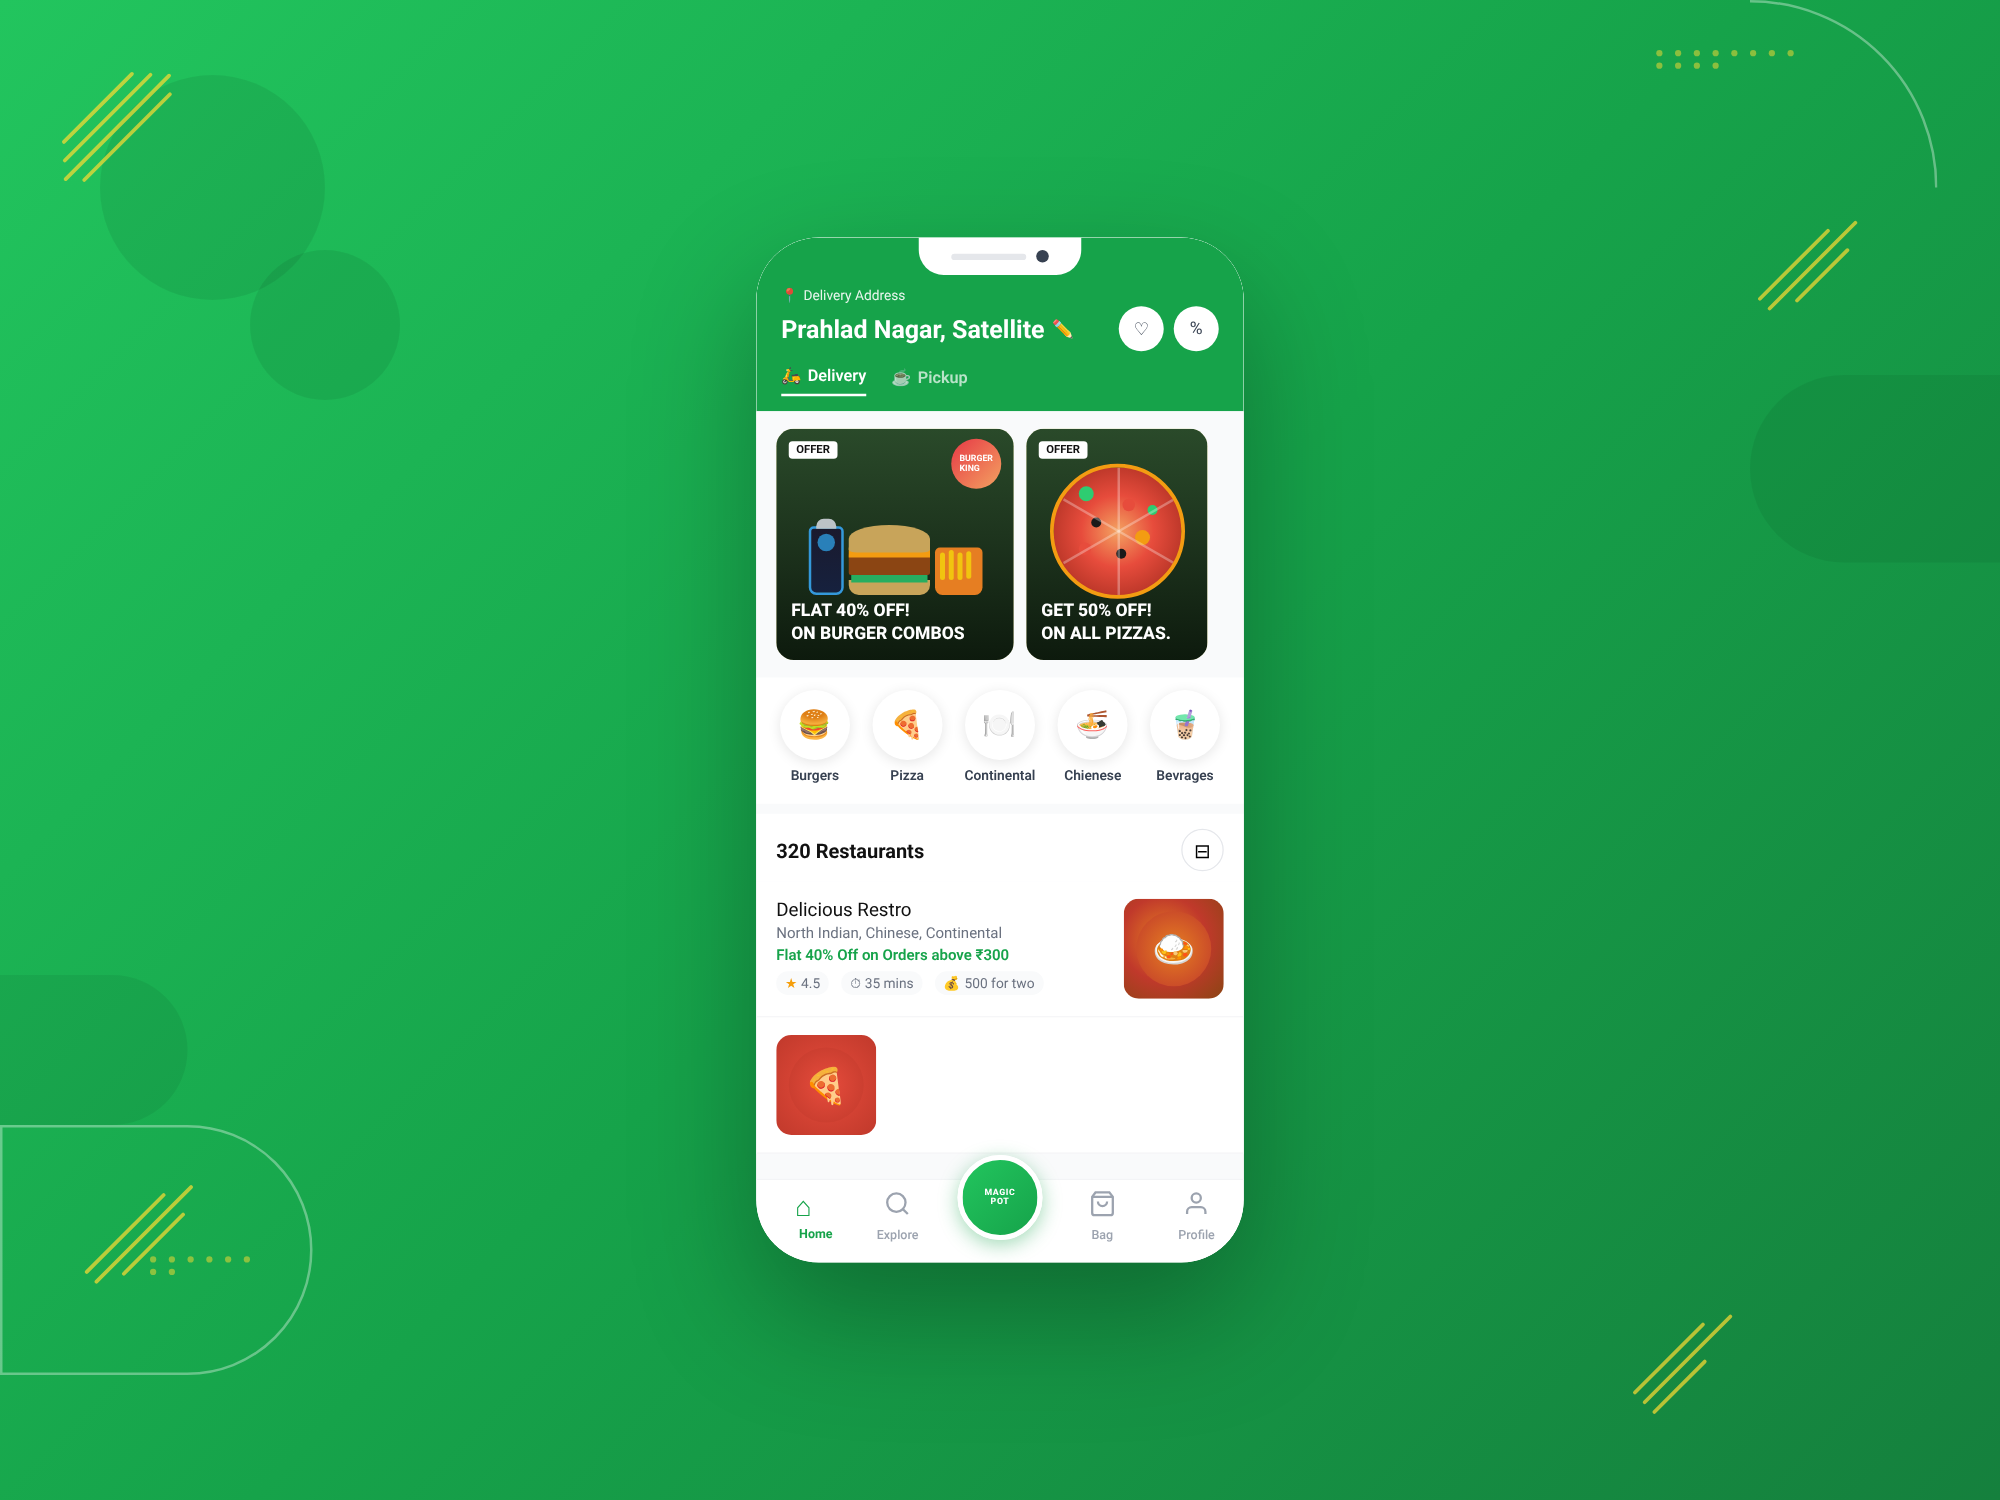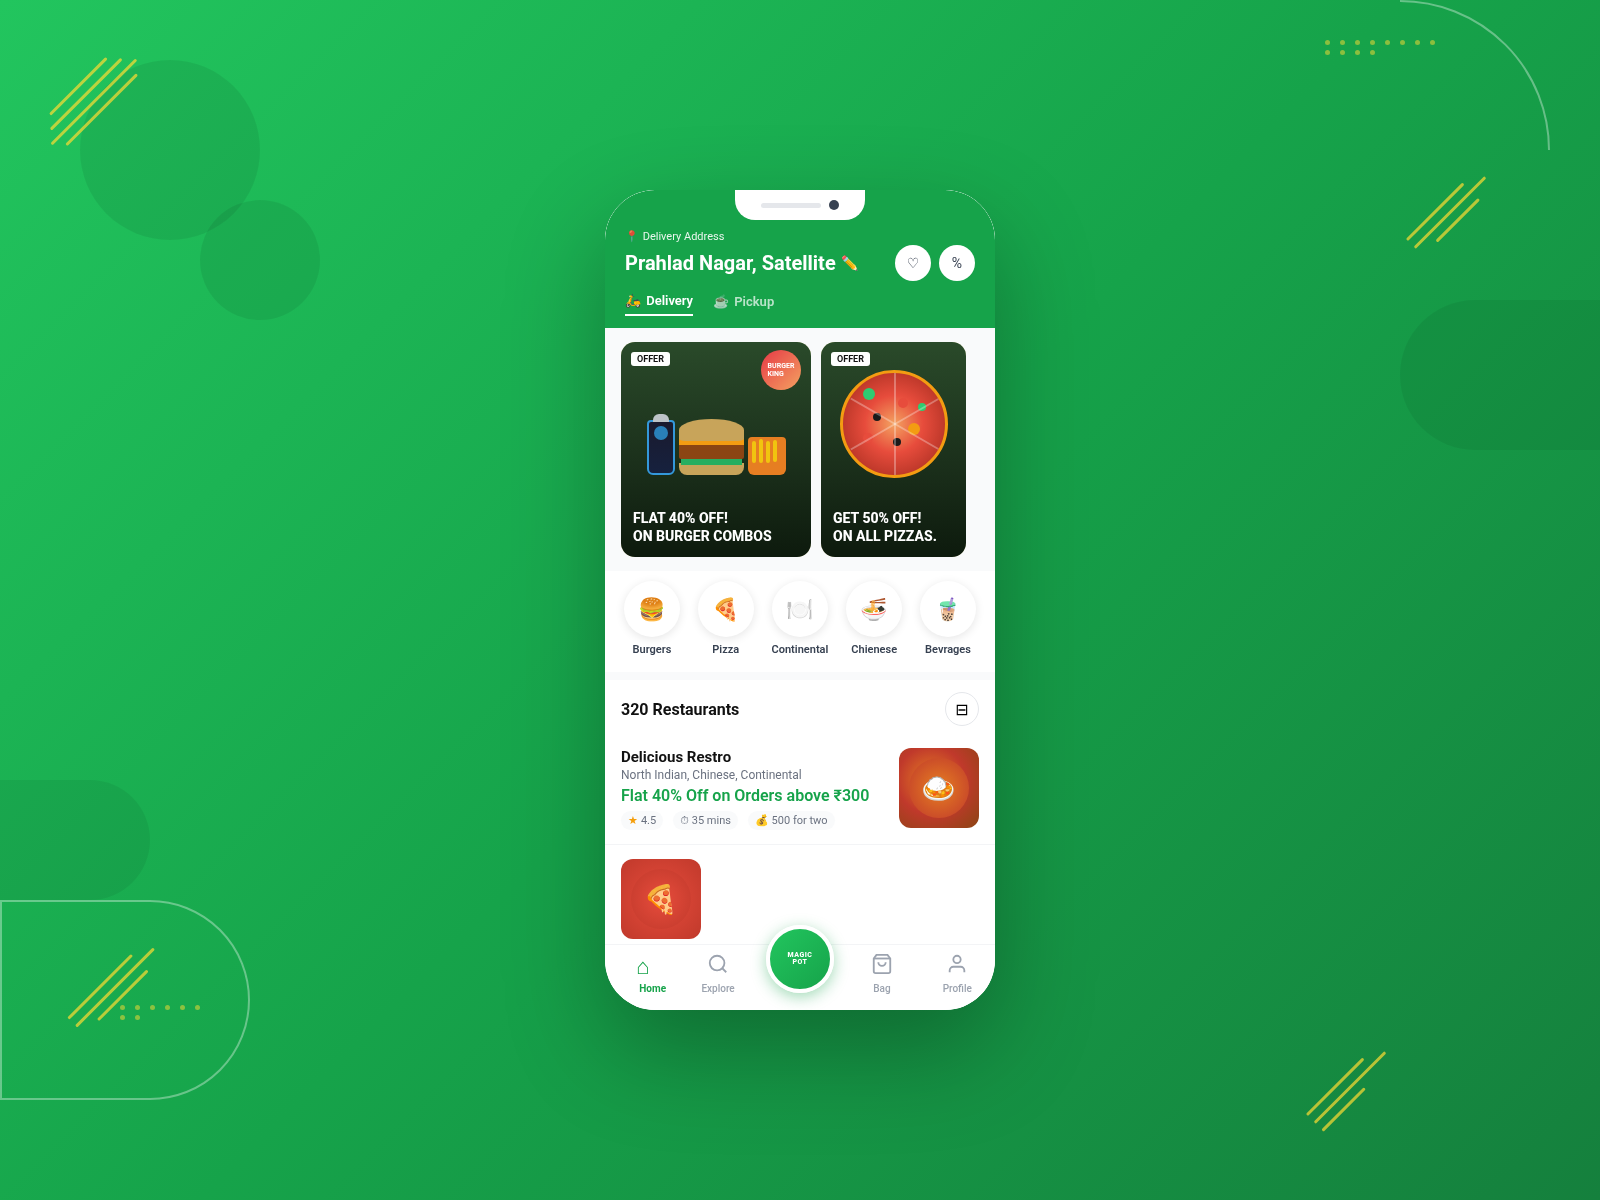--- a/index.html
+++ b/index.html
@@ -164,21 +164,21 @@
     .banners {
       display: flex;
       gap: 10px;
       padding: 14px 16px;
       overflow-x: auto;
     }
     .banners::-webkit-scrollbar { display: none; }
 
     .banner-card {
       min-width: 190px;
-      height: 215px;
+      height: 185px;
       border-radius: 14px;
       overflow: hidden;
       position: relative;
       background: #fef9c3;
       flex-shrink: 0;
     }
 
     .banner-bg {
       width: 100%;
       height: 100%;
@@ -307,33 +307,33 @@
       align-items: flex-start;
       cursor: pointer;
     }
 
     .restaurant-info {
       flex: 1;
     }
 
     .restaurant-name {
       font-size: 15px;
-      font-weight: 700;
+      font-weight: 400;
       color: #111;
       margin-bottom: 2px;
     }
 
     .restaurant-cuisine {
       font-size: 12px;
       color: #6b7280;
       margin-bottom: 4px;
     }
 
     .restaurant-offer {
-      font-size: 16px;
+      font-size: 12px;
       color: #16a34a;
       font-weight: 600;
       margin-bottom: 6px;
     }
 
     .restaurant-meta {
       display: flex;
       gap: 10px;
       align-items: center;
     }

